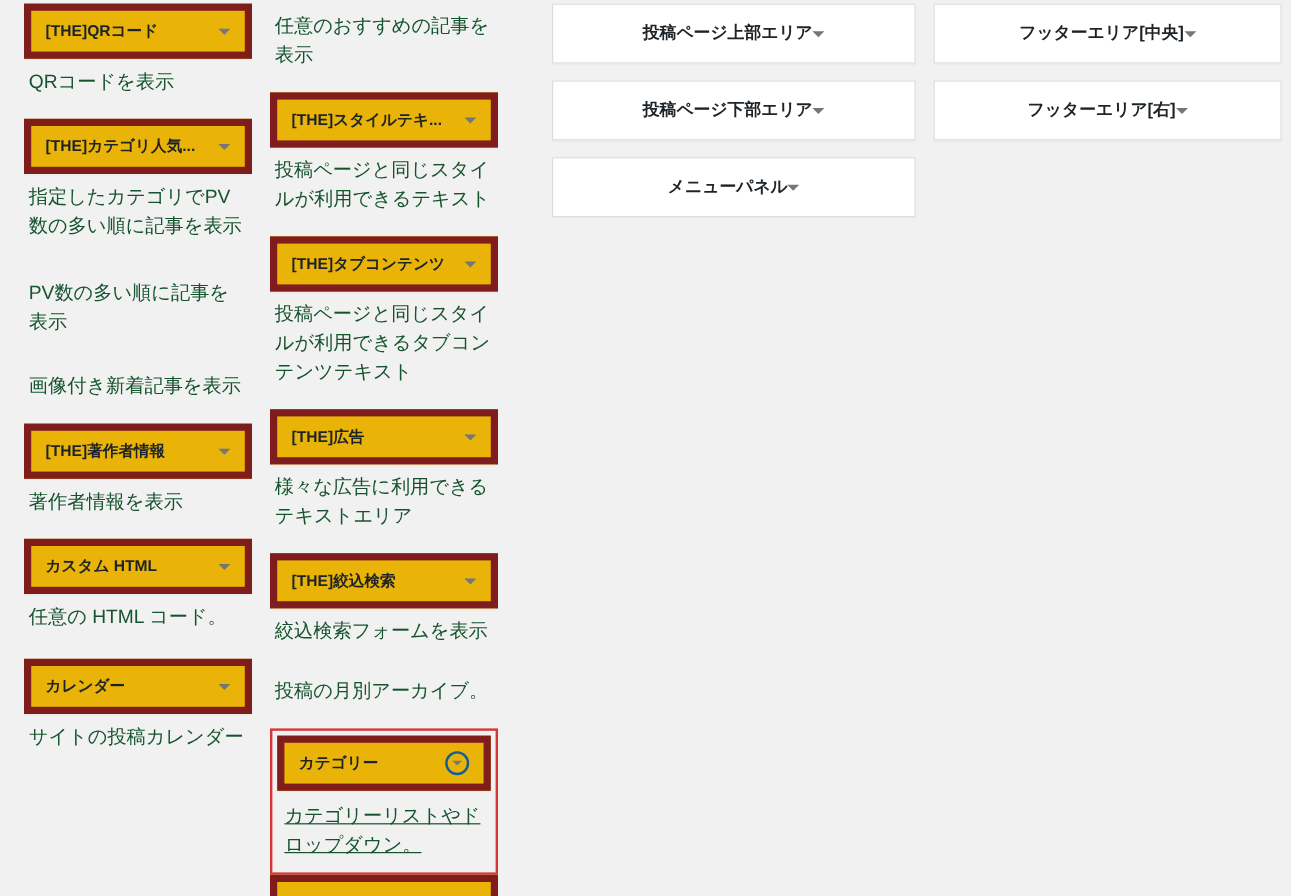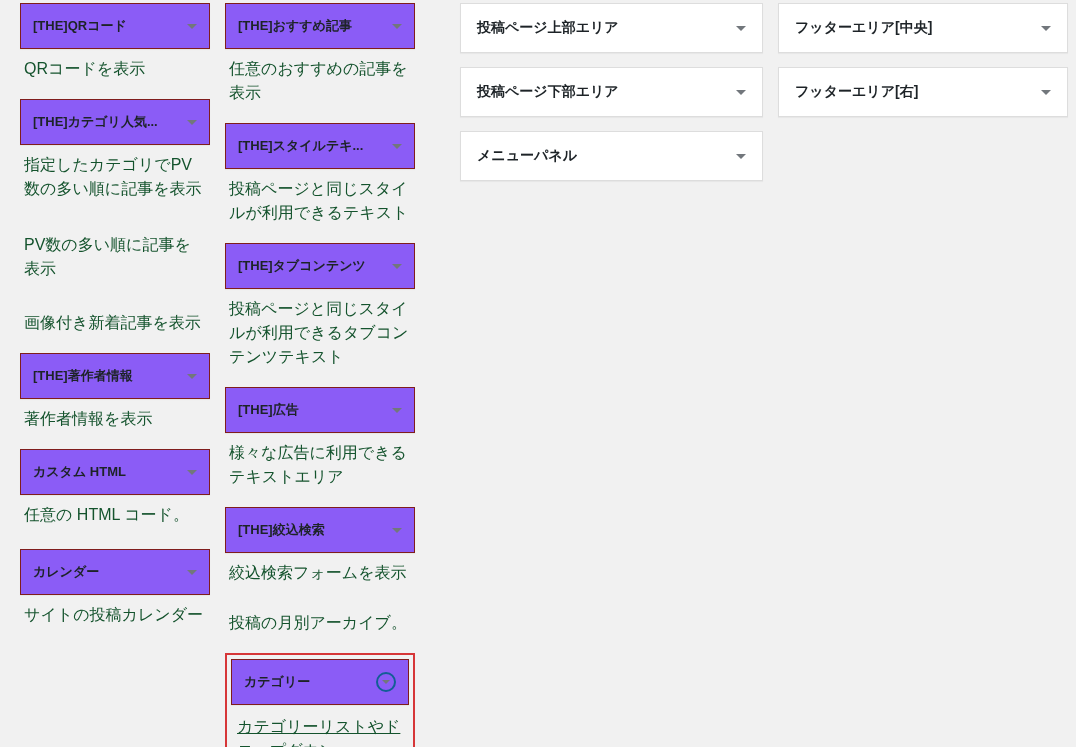--- a/index.html
+++ b/index.html
@@ -19,22 +19,22 @@
   }
   .col-1 { left: 20px; top: 3px; width: 190px; }
   .col-2 { left: 225px; top: 3px; width: 190px; }
   .col-3 { left: 460px; top: 3px; width: 303px; }
   .col-4 { left: 778px; top: 3px; width: 290px; }
 
   .widget-item {
     margin-bottom: 18px;
   }
   .widget-header {
-    background: #8b5cf6;
-    border: 1px solid #7f1d1d;
+    background: #eab308;
+    border: 6px solid #7f1d1d;
     box-shadow: 0 1px 1px rgba(0,0,0,0.04);
     display: flex;
     align-items: center;
     justify-content: space-between;
     padding: 0 12px;
     height: 46px;
     cursor: pointer;
   }
   .widget-header .title {
     font-weight: 600;
@@ -87,21 +87,21 @@
     border-right: 4px solid transparent;
     border-top: 4px solid #72777c;
   }
 
   .area-item {
     background: #fff;
     border: 1px solid #ddd;
     box-shadow: 0 1px 1px rgba(0,0,0,0.04);
     display: flex;
     align-items: center;
-    justify-content: space-between;
+    justify-content: center;
     padding: 0 16px;
     height: 50px;
     margin-bottom: 14px;
     cursor: pointer;
   }
   .area-item .title {
     font-weight: 700;
     font-size: 14px;
     color: #1d2327;
   }
@@ -155,24 +155,20 @@
     <div class="widget-header">
       <span class="title">カレンダー</span>
       <span class="chev"></span>
     </div>
     <div class="widget-desc">サイトの投稿カレンダー</div>
   </div>
 </div>
 
 <div class="col col-2">
   <div class="widget-item">
-    <div class="widget-header">
-      <span class="title">[THE]おすすめ記事</span>
-      <span class="chev"></span>
-    </div>
     <div class="widget-desc">任意のおすすめの記事を表示</div>
   </div>
   <div class="widget-item">
     <div class="widget-header">
       <span class="title">[THE]スタイルテキ...</span>
       <span class="chev"></span>
     </div>
     <div class="widget-desc">投稿ページと同じスタイルが利用できるテキスト</div>
   </div>
   <div class="widget-item">

